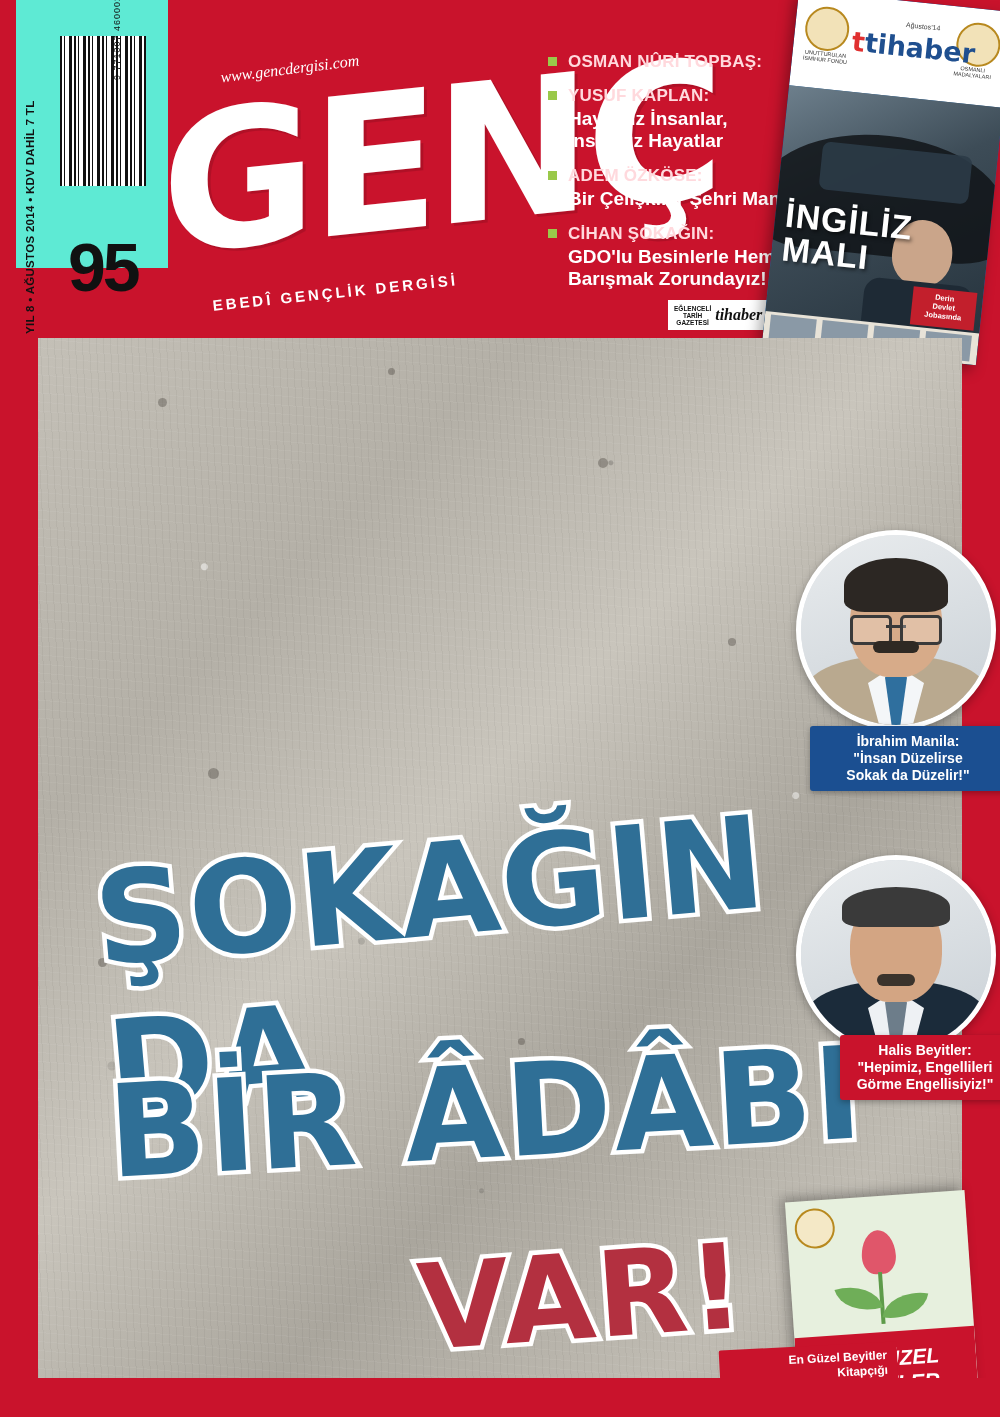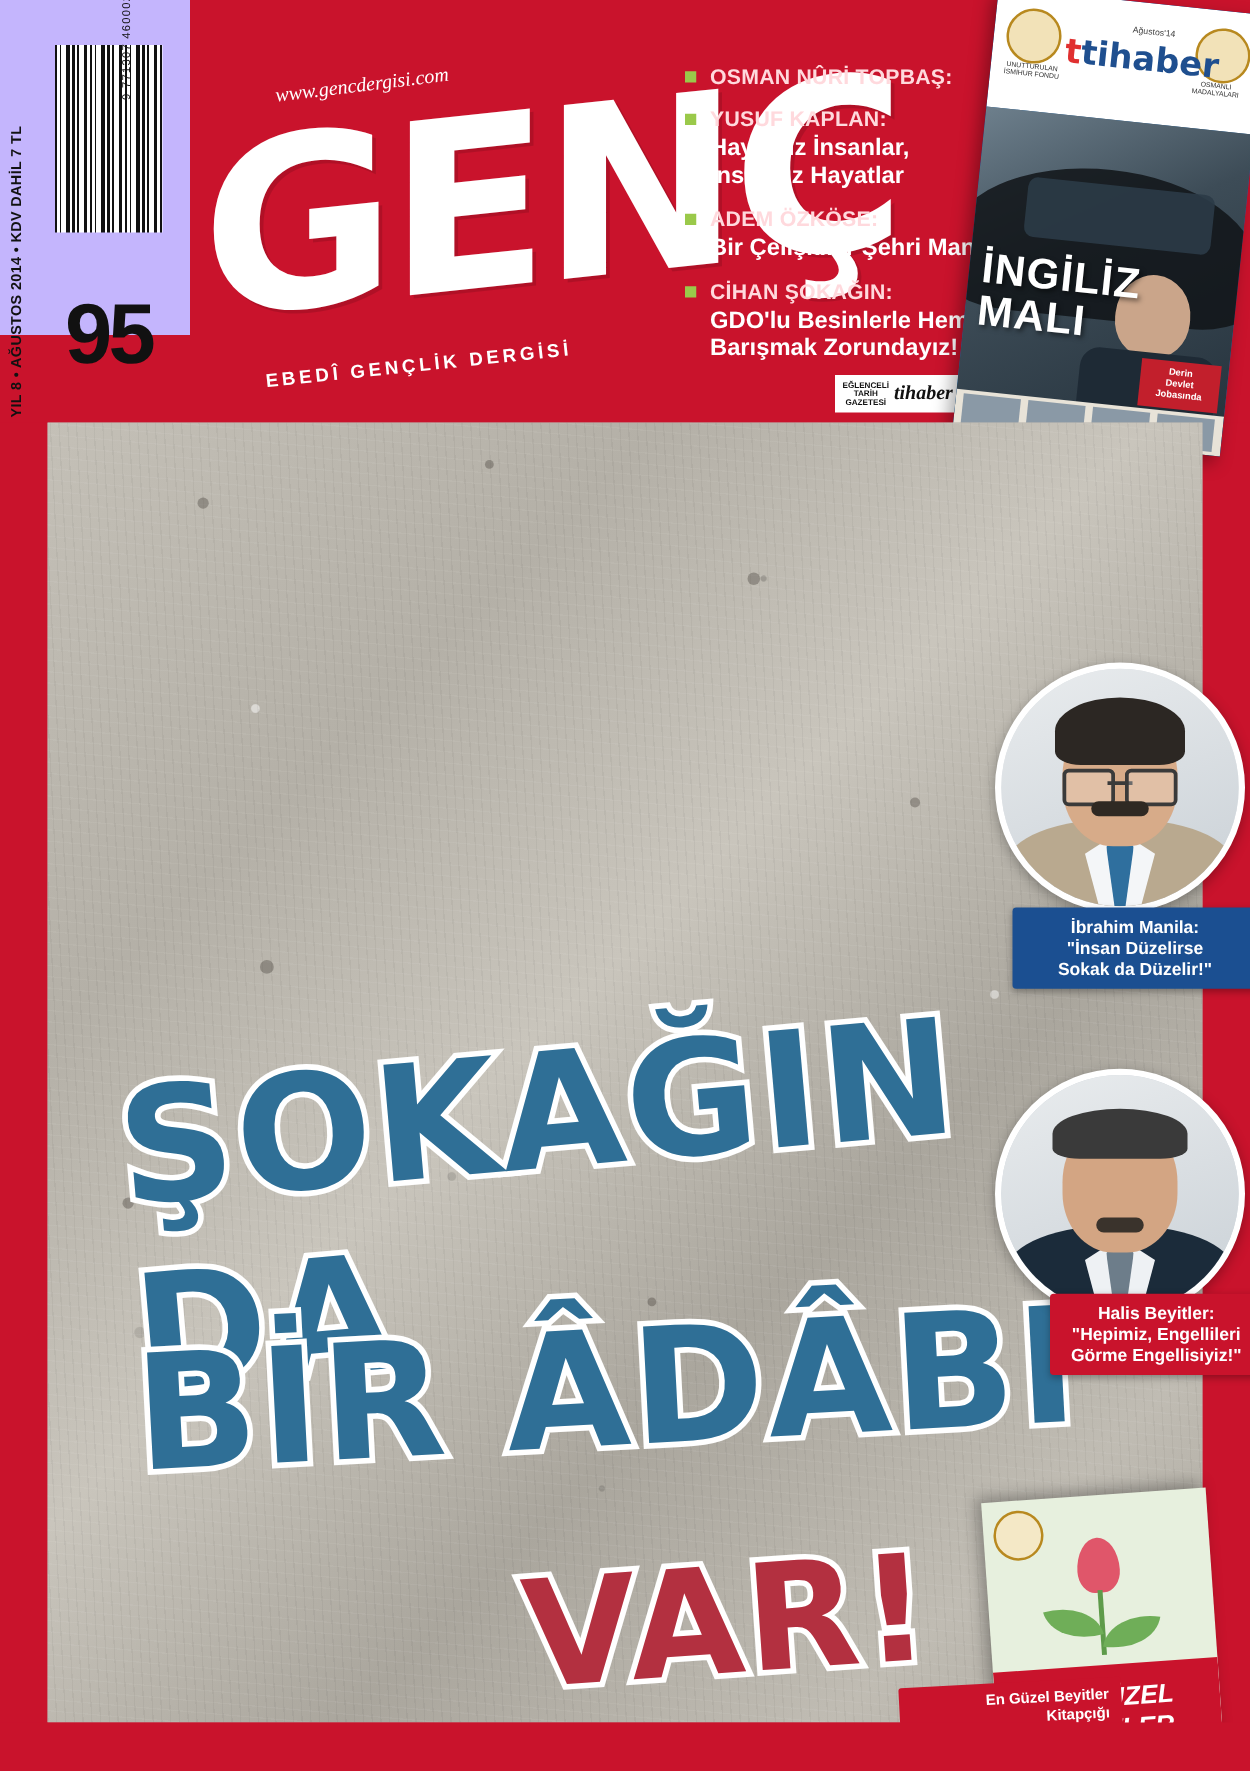--- a/index.html
+++ b/index.html
@@ -9,21 +9,21 @@
     font-family:"Liberation Sans", sans-serif;
     overflow:hidden;
     position:relative;
   }
   .page{position:absolute;inset:0;width:1000px;height:1417px;overflow:hidden;background:#c9132c;}
 
   
   .topband{position:absolute;left:0;top:0;width:1000px;height:338px;background:#c9132c;}
 
   
-  .spine{position:absolute;left:0;top:0;width:152px;height:268px;background:#c4b5fd;}
+  .spine{position:absolute;left:16px;top:0;width:152px;height:268px;background:#5eead4;}
   .barcode{position:absolute;left:44px;top:36px;width:86px;height:150px;
     background:repeating-linear-gradient(90deg,#111 0 2px,#fff 2px 4px,#111 4px 5px,#fff 5px 9px,#111 9px 12px,#fff 12px 14px);}
   .barcode-num{position:absolute;left:96px;top:80px;transform:rotate(-90deg);transform-origin:left top;
     font-size:9px;letter-spacing:1px;color:#111;white-space:nowrap;}
   .issue-no{position:absolute;left:52px;top:228px;font-size:68px;font-weight:bold;color:#111;letter-spacing:-3px;}
   .spine-meta{position:absolute;left:8px;top:334px;transform:rotate(-90deg);transform-origin:left top;
     font-size:11.5px;font-weight:bold;color:#111;white-space:nowrap;letter-spacing:.3px;}
 
   
   .logo-wrap{position:absolute;left:150px;top:4px;width:400px;height:330px;}

